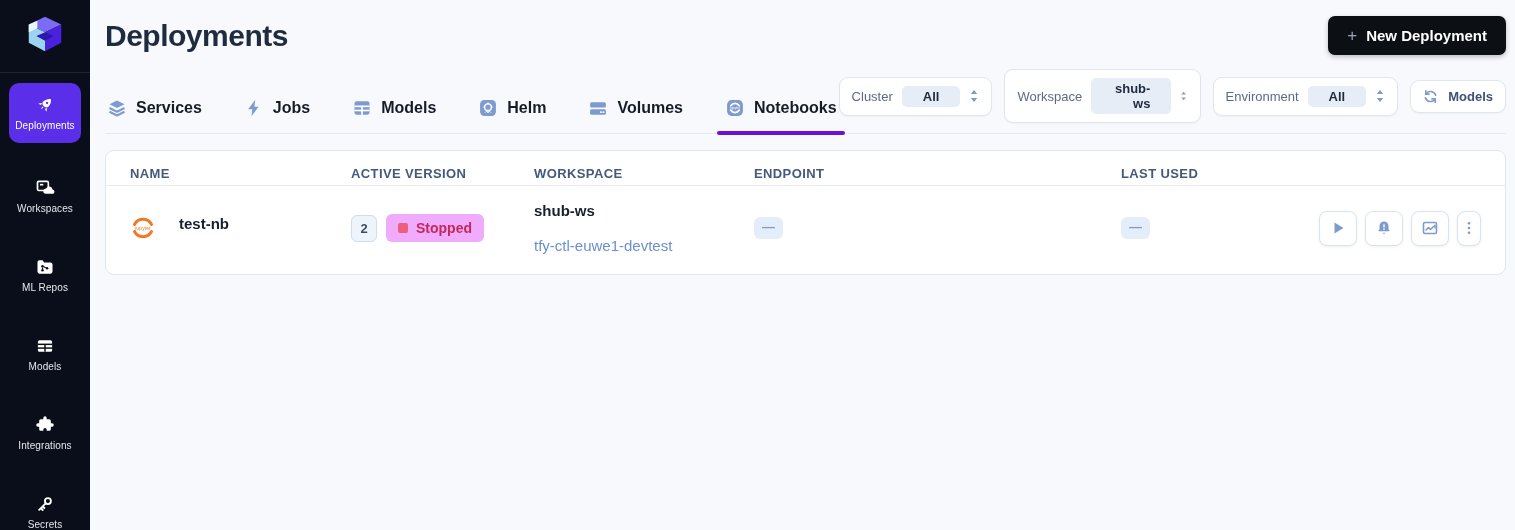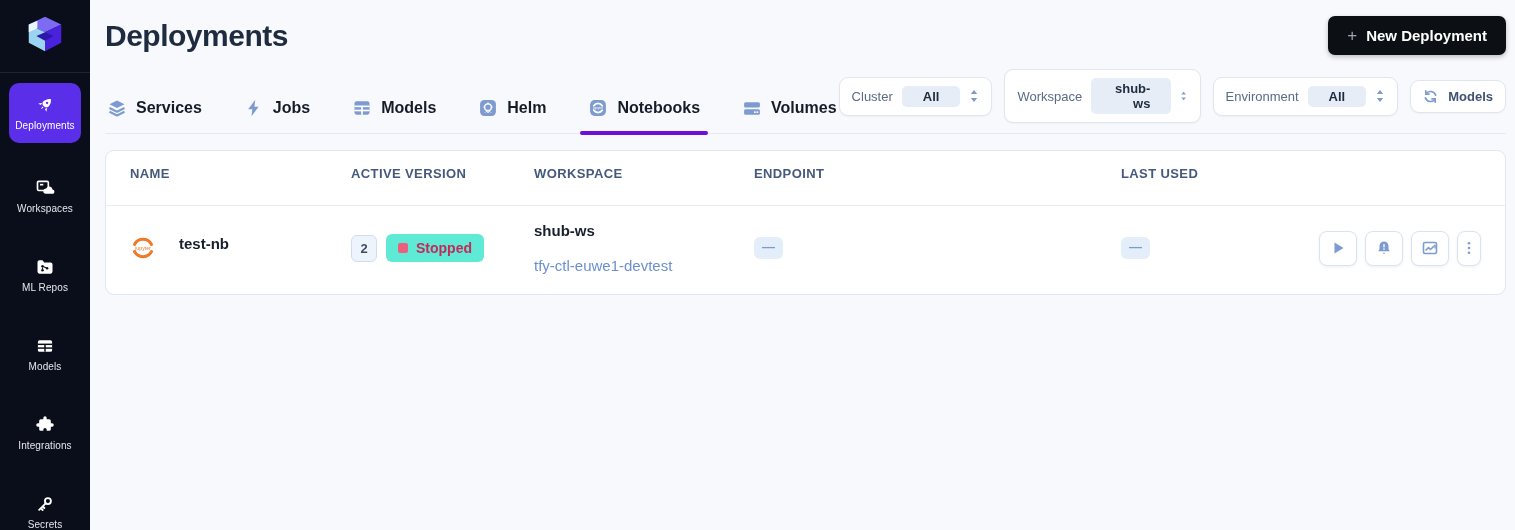--- a/index.html
+++ b/index.html
@@ -81,37 +81,37 @@
   
   .table-card {
     margin-top: 16px; background: #ffffff; border: 1px solid #dfe7f0;
     border-radius: 9px; overflow: hidden;
   }
   .t-grid {
     display: grid;
     grid-template-columns: 221px 183px 220px 367px 180px 1fr;
     padding: 0 24px;
   }
-  .t-head { padding-top: 15px; padding-bottom: 24px; border-bottom: 1px solid #e8edf4; }
+  .t-head { padding-top: 15px; padding-bottom: 4px; border-bottom: 1px solid #e8edf4; }
   .th { font-size: 13px; font-weight: 700; color: #44597c; letter-spacing: .03em; }
   .t-row { padding-top: 16px; padding-bottom: 20px; align-items: center; }
 
   .name-cell { display: flex; align-items: flex-start; gap: 23px; }
   .jupyter-icon { width: 26px; height: 26px; display: block; }
   .row-name { font-size: 15px; font-weight: 700; color: #16202e; }
 
   .version-cell { display: flex; align-items: center; gap: 9px; }
   .version-chip {
     min-width: 26px; height: 27px; display: inline-flex; align-items: center; justify-content: center;
     background: #eef4fc; border: 1px solid #cdddf2; border-radius: 6px;
     font-size: 13px; font-weight: 600; color: #3f4c63; padding: 0 7px;
   }
   .status-badge {
     display: inline-flex; align-items: center; gap: 8px;
-    background: #5eead4; color: #c5295b; border-radius: 6px;
+    background: #f0abfc; color: #c5295b; border-radius: 6px;
     padding: 6px 12px; font-size: 14px; font-weight: 700;
   }
   .status-square { width: 10px; height: 10px; background: #ee5f7d; border-radius: 2px; display: inline-block; }
 
   .ws-name { font-size: 15px; font-weight: 700; color: #16202e; }
   .ws-cluster { font-size: 15px; color: #6b8fd0; margin-top: 18px; cursor: pointer; }
 
   .dash-pill {
     display: inline-block; background: #e4eefb; border-radius: 6px;
     padding: 2px 8px 4px 8px; color: #7e9bd0; font-weight: 700; font-size: 13px; line-height: 1.2;
@@ -241,38 +241,38 @@
       <div class="tab">
         <svg class="tab-icon" viewBox="0 0 24 24">
           <rect x="2.5" y="2.5" width="19" height="19" rx="5" fill="#7e9bd0"></rect>
           <circle cx="12" cy="11" r="4" fill="none" stroke="#ffffff" stroke-width="1.6"></circle>
           <path d="M12 5.5v2M12 14.5v2M6.5 11h2M15.5 11h2" stroke="#ffffff" stroke-width="1.6"></path>
           <path d="M8.5 17.5l1.5-1.5 2 1.5 2-1.5 1.5 1.5" fill="none" stroke="#ffffff" stroke-width="1.2"></path>
         </svg>
         <span class="tab-label">Helm</span>
       </div>
 
+      <div class="tab">
+        <svg class="tab-icon" viewBox="0 0 24 24">
+          <rect x="2.5" y="5" width="19" height="6.5" rx="1.8" fill="#7e9bd0"></rect>
+          <rect x="2.5" y="13.5" width="19" height="6.5" rx="1.8" fill="#7e9bd0"></rect>
+          <rect x="14.5" y="16" width="2" height="2" fill="#ffffff"></rect>
+          <rect x="17.5" y="16" width="2" height="2" fill="#ffffff"></rect>
+        </svg>
+        <span class="tab-label">Volumes</span>
+      </div>
+
       <div class="tab active">
         <svg class="tab-icon" viewBox="0 0 24 24">
           <rect x="2.5" y="2.5" width="19" height="19" rx="5.5" fill="#7e9bd0"></rect>
           <path d="M7 9.2a6 6 0 0 1 10 0" fill="none" stroke="#ffffff" stroke-width="2.2" stroke-linecap="round"></path>
           <path d="M7 14.8a6 6 0 0 0 10 0" fill="none" stroke="#ffffff" stroke-width="2.2" stroke-linecap="round"></path>
           <text x="12" y="13.4" font-size="4" fill="#ffffff" text-anchor="middle" font-family="Liberation Sans, sans-serif">jupyter</text>
         </svg>
         <span class="tab-label">Notebooks</span>
-      </div>
-
-      <div class="tab">
-        <svg class="tab-icon" viewBox="0 0 24 24">
-          <rect x="2.5" y="5" width="19" height="6.5" rx="1.8" fill="#7e9bd0"></rect>
-          <rect x="2.5" y="13.5" width="19" height="6.5" rx="1.8" fill="#7e9bd0"></rect>
-          <rect x="14.5" y="16" width="2" height="2" fill="#ffffff"></rect>
-          <rect x="17.5" y="16" width="2" height="2" fill="#ffffff"></rect>
-        </svg>
-        <span class="tab-label">Volumes</span>
       </div>
 
     </div>
 
     <div class="filters">
 
       <div class="filter-box">
         <span class="filter-label">Cluster</span>
         <span class="filter-value">All</span>
         <svg class="chevrons-icon" viewBox="0 0 10 14">

